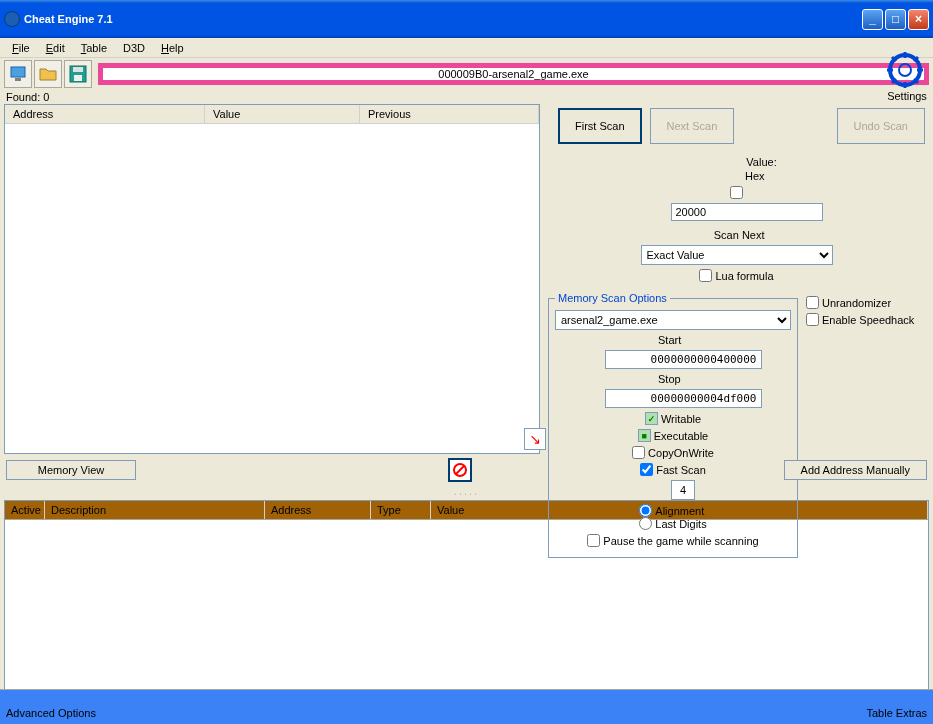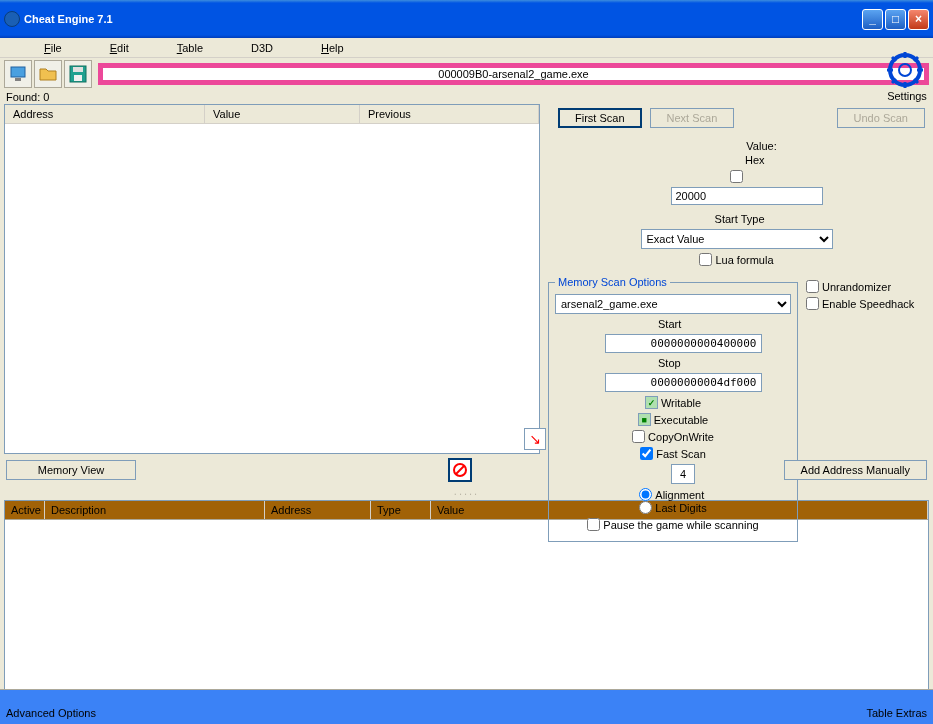--- a/index.html
+++ b/index.html
@@ -5,37 +5,37 @@
 * { box-sizing: border-box; margin: 0; padding: 0; font-family: Tahoma, sans-serif; font-size: 11px; }
 body { background: #ece9d8; width: 933px; height: 724px; overflow: hidden; }
 .titlebar { height: 38px; background: linear-gradient(to bottom, #3c8cde 0%, #0054e3 8%, #0054e3 92%, #003dba 100%); display: flex; align-items: center; padding: 0 4px; color: white; font-size: 13px; font-weight: bold; }
 .titlebar-icon { width: 16px; height: 16px; margin-right: 4px; background: #1a5fb4; border-radius: 50%; border: 1px solid #0a3d7a; }
 .titlebar-text { flex: 1; }
 .winbtns { display: flex; gap: 2px; }
 .winbtn { width: 21px; height: 21px; border: 1px solid #fff; border-radius: 3px; display: flex; align-items: center; justify-content: center; font-weight: bold; font-size: 12px; color: white; }
 .winbtn.min, .winbtn.max { background: linear-gradient(to bottom, #5ba4f1, #1e5fc4); }
 .winbtn.close { background: linear-gradient(to bottom, #f5866e, #c13a18); }
 .menubar { height: 20px; background: #ece9d8; display: flex; align-items: center; padding: 0 4px; border-bottom: 1px solid #d4d0c8; }
-.menuitem { padding: 2px 8px; cursor: default; margin-left: 32px; }
+.menuitem { padding: 2px 8px; cursor: default; }
 .menuitem u { text-decoration: underline; }
 .toolbar { height: 32px; display: flex; align-items: center; padding: 2px 4px; gap: 2px; position: relative; }
 .tbtn { width: 28px; height: 28px; border: 1px solid #aca899; background: #f0f0e8; display: flex; align-items: center; justify-content: center; }
 .proc-bar { flex: 1; height: 22px; border: 5px solid #ec4899; background: white; margin-left: 4px; display: flex; align-items: center; justify-content: center; font-size: 11px; }
 .cegear { position: absolute; right: 4px; top: 50px; width: 44px; text-align: center; font-size: 10px; }
 .found { padding: 1px 6px; font-size: 11px; }
 .mainrow { display: flex; height: 350px; }
 .leftpane { width: 544px; display: flex; flex-direction: column; }
 .results { flex: 1; border: 1px solid #7f9db9; background: white; margin: 0 4px; }
 .results-hdr { display: flex; background: #ece9d8; border-bottom: 1px solid #d4d0c8; }
 .results-hdr div { padding: 3px 8px; border-right: 1px solid #d4d0c8; }
 .rh-addr { width: 200px; } .rh-val { width: 155px; } .rh-prev { flex: 1; }
 .rightpane { flex: 1; padding: 4px 8px 4px 4px; }
 .scanbtns { display: flex; gap: 8px; margin-bottom: 12px; margin-left: 10px; }
 .btn { padding: 3px 16px; border: 1px solid #7f9db9; background: #ece9d8; }
-.btn.primary { border: 2px solid #003c74; padding: 2px 15px; }
+.btn.primary { border: 2px solid #003c74; padding: 10px 15px; }
 .btn:disabled { color: #aca899; }
 .row { display: flex; align-items: center; margin-bottom: 4px; gap: 4px; flex-direction: column; }
 .lbl { text-align: right; width: 56px; }
 .val-label { text-align: center; margin-bottom: 2px; margin-left: 50px; }
 input[type=text] { border: 1px solid #7f9db9; padding: 2px 4px; height: 20px; background: white; margin-left: 20px; }
 select { border: 1px solid #7f9db9; background: white; height: 20px; padding: 1px; }
 .chk { display: flex; align-items: center; gap: 3px; }
 .chk input { width: 13px; height: 13px; }
 fieldset { border: 1px solid #7f9db9; padding: 6px; margin-top: 6px; }
 legend { color: #0046d5; padding: 0 3px; }
@@ -137,21 +137,21 @@
     </div>
 
     <div class="val-label">Value:</div>
     <div class="row">
       <span class="lbl">Hex</span>
       <input type="checkbox" style="">
       <input type="text" style="flex: 1 1 0%;" value="20000">
     </div>
 
     <div class="row" style="margin-top:8px">
-      <span class="lbl">Start Type</span>
+      <span class="lbl">Scan Next</span>
       <select style="width:192px"><option>Exact Value</option></select>
       <label class="chk">
           <input type="checkbox" style="">
           <span>Lua formula</span>
         </label>
     </div>
 
     <div style="display:flex;gap:8px">
       <fieldset style="flex:0 0 250px">
         <legend>Memory Scan Options</legend>

